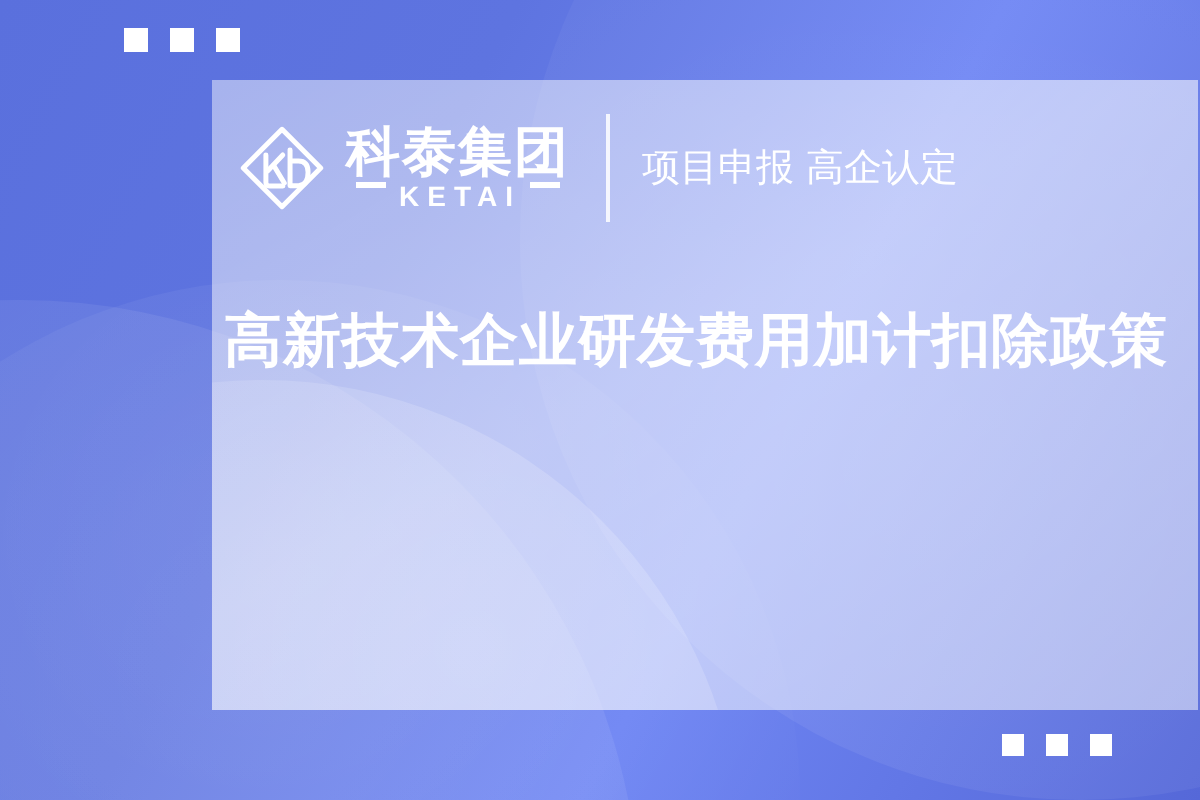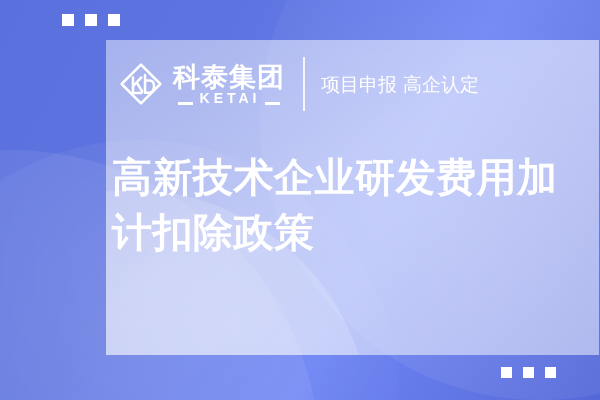--- a/index.html
+++ b/index.html
@@ -56,21 +56,21 @@
     position:absolute;left:10px;top:8px;right:10px;height:72px;
     display:flex;align-items:center;
   }
   .logo{display:flex;align-items:center;gap:9px;padding-left:2px;}
   .logo-mark{width:46px;height:46px;flex:0 0 46px;}
   .logo-words{display:flex;flex-direction:column;align-items:center;gap:1px;}
   .logo-cn{
     font-size:27px;font-weight:700;color:#ffffff;letter-spacing:1px;line-height:1;
     font-family:"DejaVu Sans","Liberation Sans",sans-serif;
   }
-  .logo-en-row{display:flex;align-items:flex-end;gap:5px;}
+  .logo-en-row{display:flex;align-items:flex-start;gap:5px;}
   .logo-dash{width:15px;height:3px;background:#fff;}
   .logo-en{
     font-size:14px;font-weight:700;color:#ffffff;letter-spacing:4px;line-height:1;
     padding-left:2px;
   }
   .divider{
     width:2px;height:54px;background:rgba(255,255,255,.85);
     margin:0 16px 0 18px;flex:0 0 2px;
   }
   .slogan{display:flex;flex-direction:column;justify-content:center;gap:2px;}
@@ -79,21 +79,21 @@
     font-family:"DejaVu Sans","Liberation Sans",sans-serif;font-weight:400;
   }
   .slogan-sub{
     font-size:19px;color:#ffffff;line-height:1.1;letter-spacing:0px;
     font-family:"DejaVu Serif","Liberation Serif",serif;font-weight:400;
   }
 
   
   .headline{
     position:absolute;left:6px;top:110px;right:12px;
-    font-size:40px;font-weight:700;color:#ffffff;line-height:1.38;
+    font-size:29px;font-weight:700;color:#ffffff;line-height:1.38;
     letter-spacing:0.5px;
     font-family:"DejaVu Sans","Liberation Sans",sans-serif;
   }
 </style>
 </head>
 <body>
 
 <div class="banner">
 
   <div class="bg-arc-left"></div>

